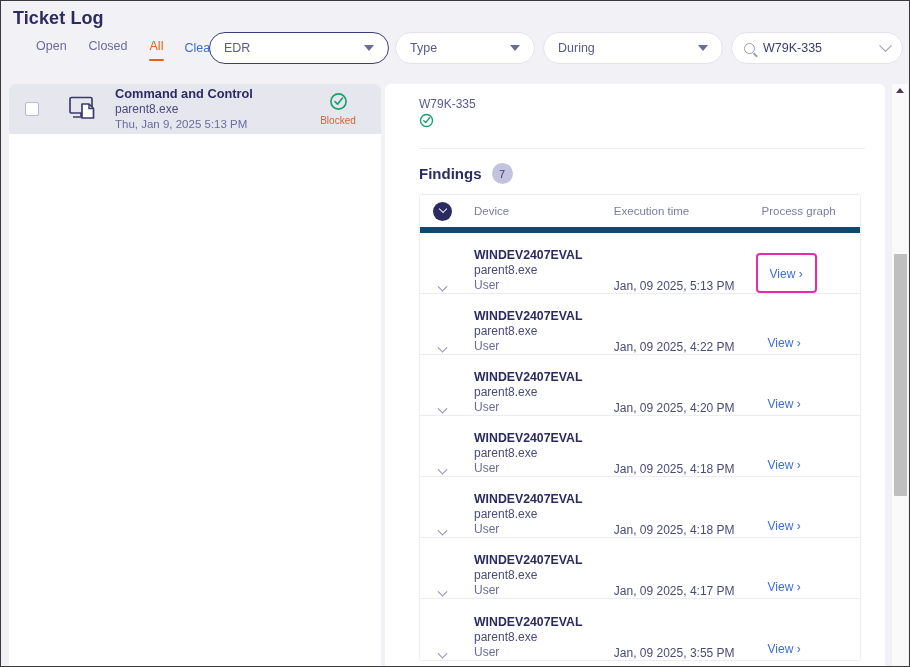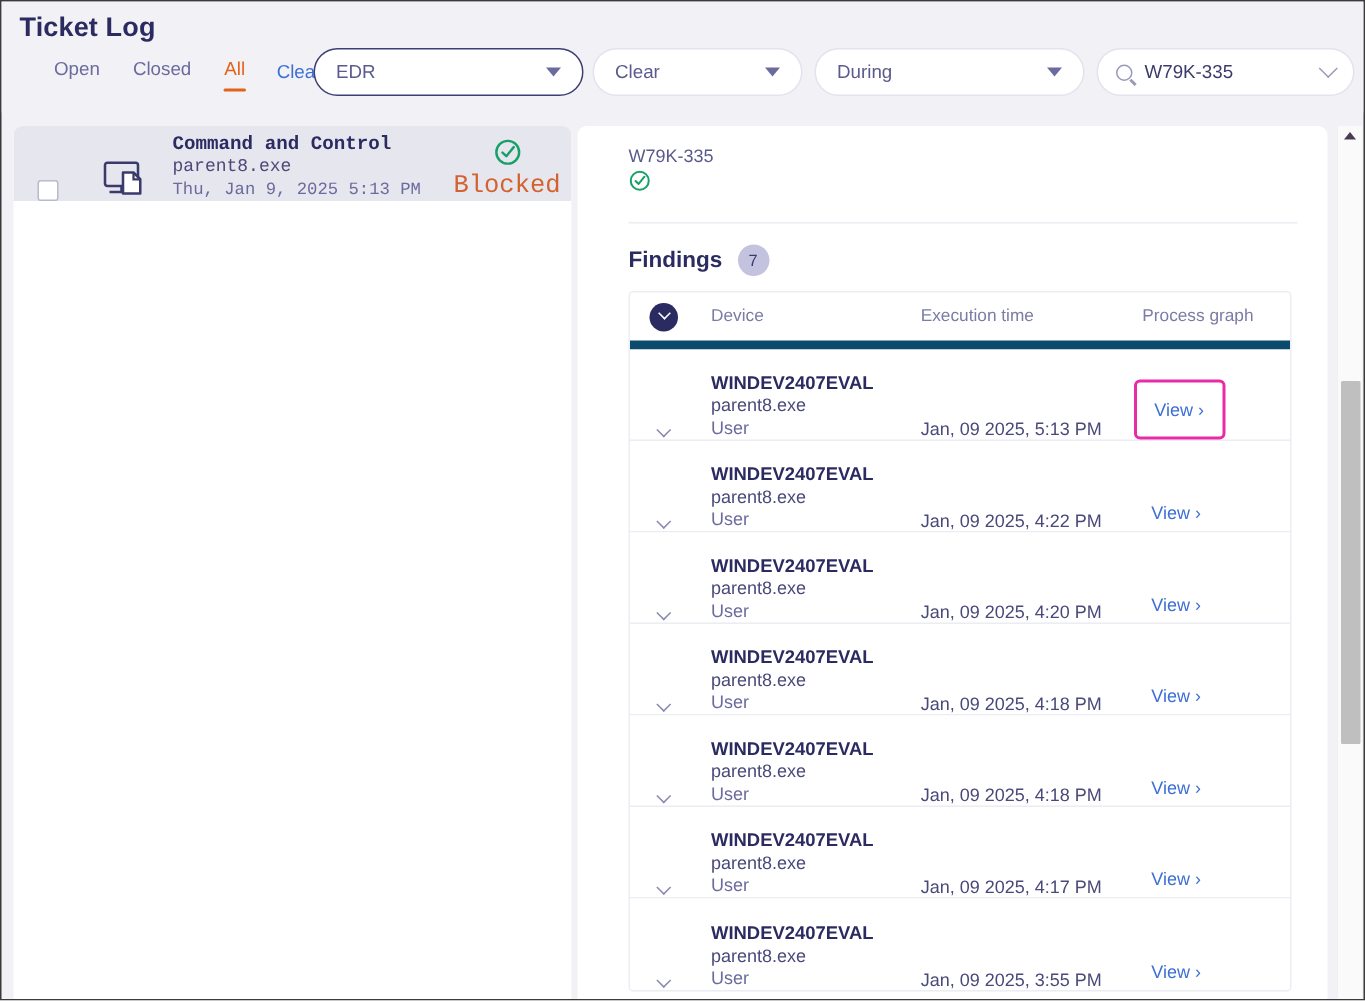--- a/index.html
+++ b/index.html
@@ -166,25 +166,24 @@
   .count-label {
     margin-left: 32px;
     font-size: 11.5px;
     color: #5a5a8c;
   }
 
   .ticket-row {
     height: 50px;
     background: #e6e6ef;
     display: flex;
-    align-items: flex-end;
+    align-items: center;
     padding-left: 16px;
     cursor: pointer;
     position: relative;
-    font-family: Liberation Mono, monospace;
   }
 
   .device-icon {
     margin-left: 28px;
     width: 34px; height: 28px;
     flex: none;
     position: relative;
   }
 
   .ticket-text {
@@ -207,21 +206,21 @@
     color: #6b6b9e;
     line-height: 15px;
   }
 
   .status-block {
     width: 74px;
     text-align: center;
     margin-right: 6px;
   }
   .status-text {
-    font-size: 17px;
+    font-size: 10px;
     color: #d4622e;
     margin-top: 4px;
   }
 
   
   .right-panel {
     position: absolute;
     left: 384px; top: 83px;
     width: 500px;
     height: 583px;
@@ -460,21 +459,21 @@
       <div class="tab active">All</div>
       <div class="clear-all">Clear All</div>
     </div>
 
     <div class="pill focused" id="pill-edr">
       <span class="pill-label">EDR</span>
       <span class="caret-down"></span>
     </div>
 
     <div class="pill" id="pill-type">
-      <span class="pill-label">Clear</span>
+      <span class="pill-label">Type</span>
       <span class="caret-down"></span>
     </div>
 
     <div class="pill" id="pill-during">
       <span class="pill-label">During</span>
       <span class="caret-down"></span>
     </div>
 
     <div class="pill" id="pill-search">
       <span class="search-icon"></span>

